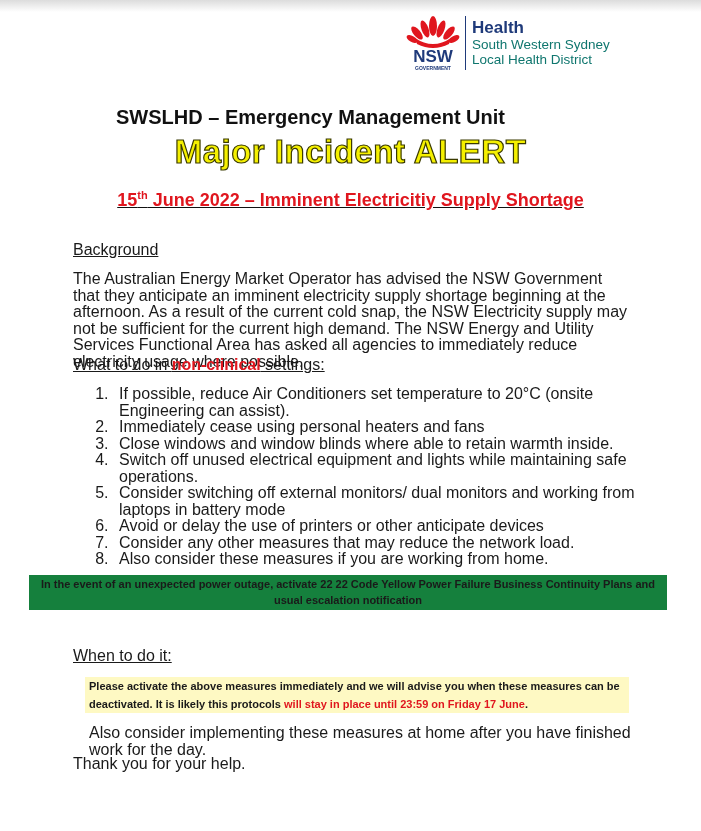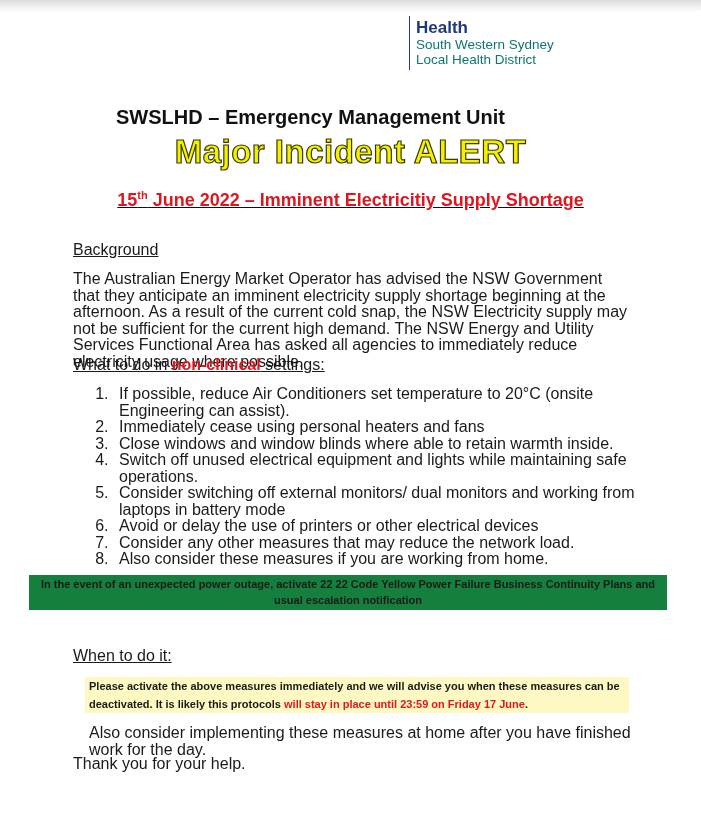--- a/index.html
+++ b/index.html
@@ -57,20 +57,36 @@
     background: #fef9c3; font-weight: bold; padding: 0 0 0 4px;
     font-size: 11px; line-height: 18px;
   }
 </style>
 </head>
 <body>
 
 <div class="top-shade"></div>
 
 <div class="logo">
+  <div class="logo-mark">
+    <svg width="56" height="58" viewBox="0 0 56 58">
+      <g fill="#e0161e">
+        <ellipse cx="28" cy="12" rx="4" ry="10"></ellipse>
+        <ellipse cx="20" cy="15" rx="3.5" ry="9" transform="rotate(-20 20 15)"></ellipse>
+        <ellipse cx="36" cy="15" rx="3.5" ry="9" transform="rotate(20 36 15)"></ellipse>
+        <ellipse cx="12" cy="19" rx="3.5" ry="8" transform="rotate(-40 12 19)"></ellipse>
+        <ellipse cx="44" cy="19" rx="3.5" ry="8" transform="rotate(40 44 19)"></ellipse>
+        <ellipse cx="7" cy="25" rx="3" ry="6" transform="rotate(-60 7 25)"></ellipse>
+        <ellipse cx="49" cy="25" rx="3" ry="6" transform="rotate(60 49 25)"></ellipse>
+        <path d="M10 24 Q28 36 46 24 L44 30 Q28 38 12 30 Z"></path>
+      </g>
+      <text x="28" y="48" text-anchor="middle" font-family="Liberation Sans, sans-serif" font-weight="bold" font-size="17" fill="#1f3a7a">NSW</text>
+      <text x="28" y="56" text-anchor="middle" font-family="Liberation Sans, sans-serif" font-weight="bold" font-size="5" fill="#1f3a7a">GOVERNMENT</text>
+    </svg>
+  </div>
   <div class="logo-divider"></div>
   <div class="logo-text">
     <span class="logo-health">Health</span>
     <span class="logo-sub">South Western Sydney</span>
     <span class="logo-sub">Local Health District</span>
   </div>
 </div>
 
 <div class="title-unit">SWSLHD – Emergency Management Unit</div>
 <div class="title-alert">Major Incident ALERT</div>
@@ -80,21 +96,21 @@
 <div class="para body-text" style="top:271px; width:560px">The Australian Energy Market Operator has advised the NSW Government that they anticipate an imminent electricity supply shortage beginning at the afternoon. As a result of the current cold snap, the NSW Electricity supply may not be sufficient for the current high demand. The NSW Energy and Utility Services Functional Area has asked all agencies to immediately reduce electricity usage where possible.</div>
 
 <div class="sec-head body-text" style="top:357px"><span>What to do in </span><span class="red" style="font-weight:bold">non-clinical</span><span> settings:</span></div>
 
 <ol class="measures body-text">
   <li>If possible, reduce Air Conditioners set temperature to 20°C (onsite Engineering can assist).</li>
   <li>Immediately cease using personal heaters and fans</li>
   <li>Close windows and window blinds where able to retain warmth inside.</li>
   <li>Switch off unused electrical equipment and lights while maintaining safe operations.</li>
   <li>Consider switching off external monitors/ dual monitors and working from laptops in battery mode</li>
-  <li>Avoid or delay the use of printers or other electrical devices</li>
+  <li>Avoid or delay the use of printers or other anticipate devices</li>
   <li>Consider any other measures that may reduce the network load.</li>
   <li>Also consider these measures if you are working from home.</li>
 </ol>
 
 <div class="outage-box body-text">In the event of an unexpected power outage, activate 22 22 Code Yellow Power Failure Business Continuity Plans and usual escalation notification</div>
 
 <div class="sec-head body-text" style="top:648px">When to do it:</div>
 
 <div class="when-box body-text"><span>Please activate the above measures immediately and we will advise you when these measures can be deactivated.  It is likely this protocols </span><span class="red">will stay in place until 23:59 on Friday 17 June</span><span>.</span></div>
 

